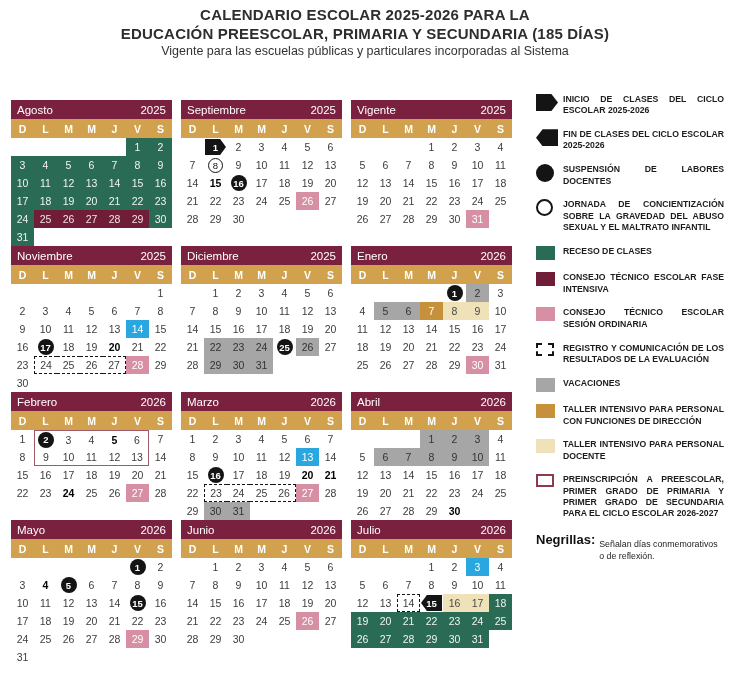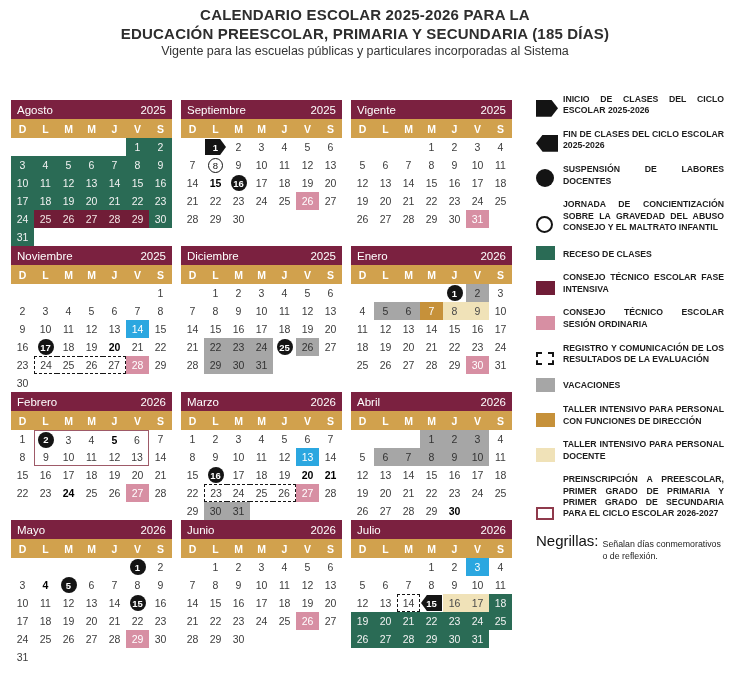--- a/index.html
+++ b/index.html
@@ -40,38 +40,38 @@
   .shape-flag-right .num,.shape-flag-left .num{color:#fff;font-weight:bold;font-size:9.5px;}
   .bold .num{font-weight:bold;color:#000;}
   
   .dash-t{border-top:1.7px dashed var(--ink);} .dash-b{border-bottom:1.7px dashed var(--ink);}
   .dash-l{border-left:1.7px dashed var(--ink);} .dash-r{border-right:1.7px dashed var(--ink);}
   .pre-t{border-top:1.4px solid var(--preBorder);} .pre-b{border-bottom:1.4px solid var(--preBorder);}
   .pre-l{border-left:1.4px solid var(--preBorder);} .pre-r{border-right:1.4px solid var(--preBorder);}
 
   
   .legend{position:absolute;left:536px;top:94px;width:188px;}
-  .legend-item{display:flex;align-items:flex-end;margin-bottom:12.5px;}
+  .legend-item{display:flex;align-items:flex-start;margin-bottom:12.5px;}
   .licon{flex:0 0 27px;display:flex;align-items:center;}
   .ltext{flex:1;font-size:8.7px;line-height:1.3;color:#1c1c1c;text-align:justify;font-weight:bold;letter-spacing:0;}
   .i-flag-right{width:22px;height:17px;background:var(--ink);clip-path:polygon(0 0,70% 0,100% 50%,70% 100%,0 100%);}
   .i-flag-left{width:22px;height:17px;background:var(--ink);clip-path:polygon(100% 0,30% 0,0 50%,30% 100%,100% 100%);}
   .i-circle-filled{width:18px;height:18px;border-radius:50%;background:var(--ink);}
   .i-circle-outline{width:17px;height:17px;border-radius:50%;border:2.6px solid var(--ink);background:#fff;}
   .i-square-green{width:19px;height:14px;background:var(--green);}
   .i-square-maroon{width:19px;height:14px;background:var(--fase);}
   .i-square-pink{width:19px;height:14px;background:var(--pink);}
   .i-square-gray{width:19px;height:14px;background:var(--gray);}
   .i-square-gold{width:19px;height:14px;background:var(--goldDeep);}
   .i-square-cream{width:19px;height:14px;background:var(--cream);}
   .i-square-blue{width:19px;height:14px;background:var(--blue);}
   .i-square-dashed{width:18px;height:13px;border:2px dashed var(--ink);background:#fff;}
   .i-square-outline-maroon{width:18px;height:13px;border:2px solid #8F3A4C;background:#fff;}
   .note{display:flex;margin-top:2px;align-items:flex-start;}
-  .note-label{font-weight:normal;font-size:15px;color:#111;margin-right:4px;white-space:nowrap;}
+  .note-label{font-weight:bold;font-size:13px;color:#111;margin-right:4px;white-space:nowrap;}
   .note-text{font-size:8.8px;line-height:1.3;color:#222;margin-top:7px;}
 </style>
 </head>
 <body>
 
 <div class="title-block">
   <div class="title-line">CALENDARIO ESCOLAR 2025-2026 PARA LA</div>
   <div class="title-line">EDUCACIÓN PREESCOLAR, PRIMARIA Y SECUNDARIA (185 DÍAS)</div>
   <div class="subtitle-line">Vigente para las escuelas públicas y particulares incorporadas al Sistema</div>
 </div>
@@ -1438,21 +1438,21 @@
     <div class="legend-item">
       <span class="licon">
         <span class="i-circle-filled"></span>
       </span>
       <span class="ltext">SUSPENSIÓN DE LABORES DOCENTES</span>
     </div>
     <div class="legend-item">
       <span class="licon">
         <span class="i-circle-outline"></span>
       </span>
-      <span class="ltext">JORNADA DE CONCIENTIZACIÓN SOBRE LA GRAVEDAD DEL ABUSO CONSEJO Y EL MALTRATO INFANTIL</span>
+      <span class="ltext">JORNADA DE CONCIENTIZACIÓN SOBRE LA GRAVEDAD DEL ABUSO SEXUAL Y EL MALTRATO INFANTIL</span>
     </div>
     <div class="legend-item">
       <span class="licon">
         <span class="i-square-green"></span>
       </span>
       <span class="ltext">RECESO DE CLASES</span>
     </div>
     <div class="legend-item">
       <span class="licon">
         <span class="i-square-maroon"></span>

